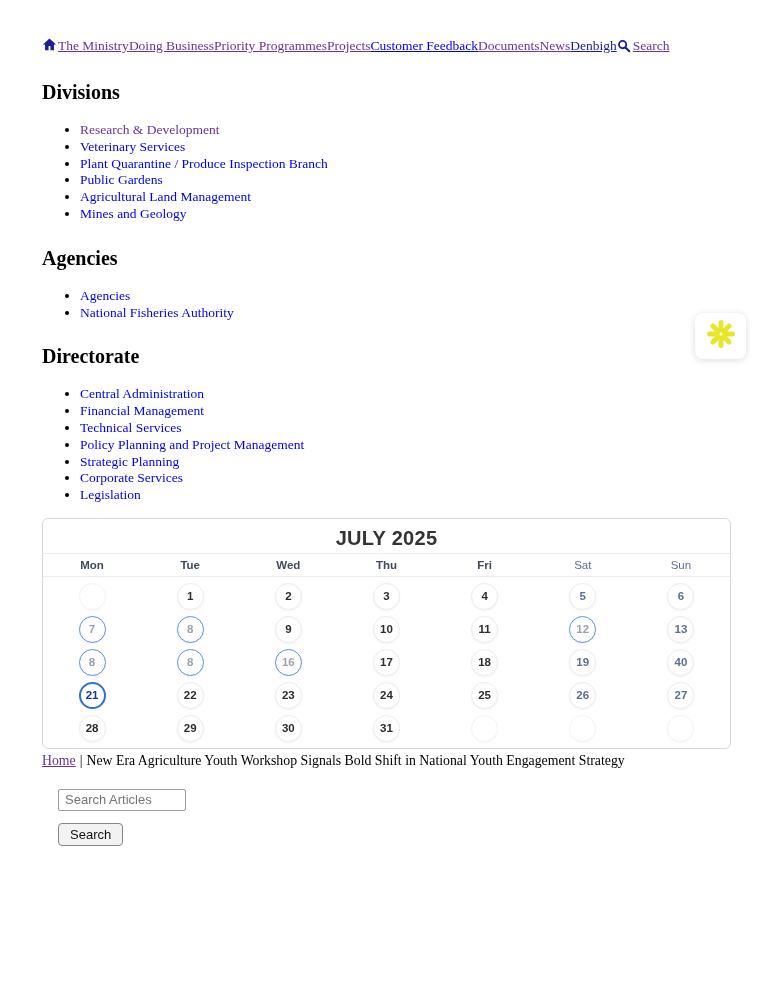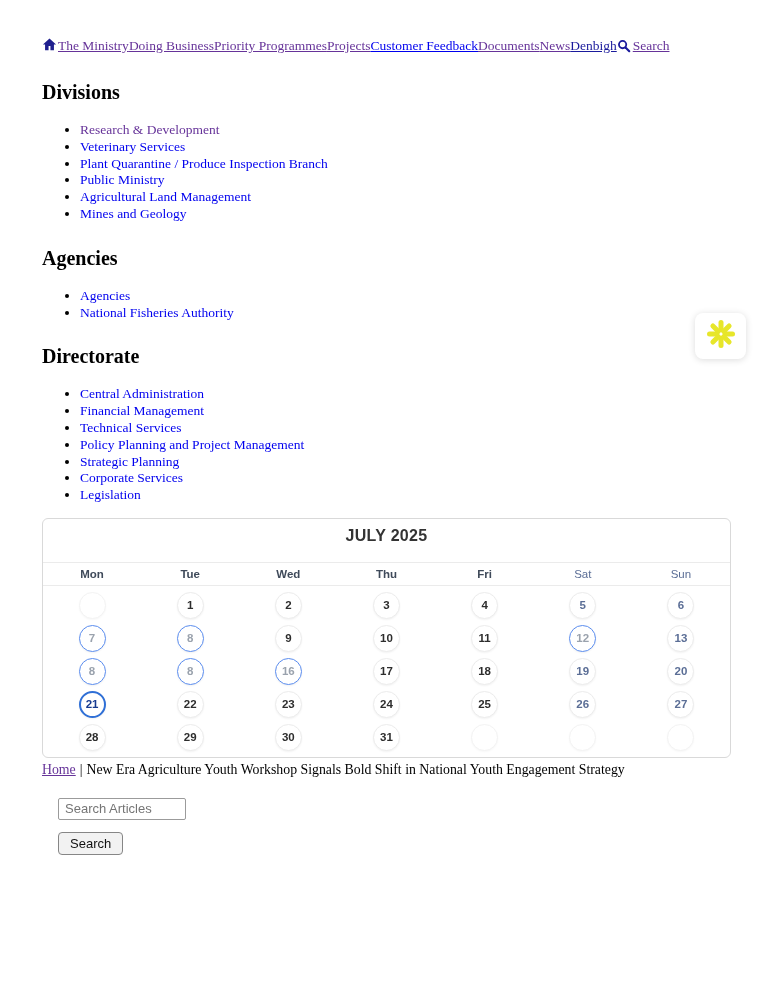--- a/index.html
+++ b/index.html
@@ -25,22 +25,22 @@
   a.link { cursor:pointer; }
   a.link.visited { color:var(--link_visited); }
   a.link.unvisited { color:var(--link_unvisited); }
 
   
   .calendar {
     margin-top:3px; border:1px solid #d9d9d9; border-radius:6px;
     font-family:"Liberation Sans", sans-serif; background:#fff;
   }
   .cal-title {
-    text-align:center; font-size:16px; font-weight:600; color:#333;
-    padding:8px 0 17px 0; border-bottom:1px solid #ebebeb; letter-spacing:.3px;
+    text-align:center; font-size:20px; font-weight:600; color:#333;
+    padding:8px 0 3px 0; border-bottom:1px solid #ebebeb; letter-spacing:.3px;
   }
   .cal-weekdays {
     display:grid; grid-template-columns:repeat(7,1fr);
     border-bottom:1px solid #ebebeb;
   }
   .cal-wd { text-align:center; font-size:11.5px; font-weight:700; color:#3f4a5a; padding:5px 0; }
   .cal-wd.weekend { color:#5b6e96; font-weight:500; }
   .cal-grid {
     display:grid; grid-template-columns:repeat(7,1fr); grid-auto-rows:33px;
     padding:3px 0; align-items:center; justify-items:center;
@@ -95,21 +95,21 @@
             <circle cx="8" cy="8" r="5.2" fill="none" stroke="#1a1a9c" stroke-width="2.6"></circle>
             <line x1="12.2" y1="12.2" x2="17.5" y2="17.5" stroke="#1a1a9c" stroke-width="3" stroke-linecap="round"></line>
           </svg></span><span>Search</span></a></nav>
 
   <div id="sections">
       <h2>Divisions</h2>
       <ul>
         <li><a class="link visited">Research &amp; Development</a></li>
         <li><a class="link unvisited">Veterinary Services</a></li>
         <li><a class="link unvisited">Plant Quarantine / Produce Inspection Branch</a></li>
-        <li><a class="link unvisited">Public Ministry</a></li>
+        <li><a class="link unvisited">Public Gardens</a></li>
         <li><a class="link unvisited">Agricultural Land Management</a></li>
         <li><a class="link unvisited">Mines and Geology</a></li>
       </ul>
       <h2>Agencies</h2>
       <ul>
         <li><a class="link unvisited">Agencies</a></li>
         <li><a class="link unvisited">National Fisheries Authority</a></li>
       </ul>
       <h2>Directorate</h2>
       <ul>
@@ -148,21 +148,21 @@
         <div class="day-circle">10</div>
         <div class="day-circle">11</div>
         <div class="day-circle weekend event">12</div>
         <div class="day-circle weekend">13</div>
         <div class="day-circle event">8</div>
         <div class="day-circle event">8</div>
         <div class="day-circle event">16</div>
         <div class="day-circle">17</div>
         <div class="day-circle">18</div>
         <div class="day-circle weekend">19</div>
-        <div class="day-circle weekend">20</div>
+        <div class="day-circle weekend">40</div>
         <div class="day-circle today">21</div>
         <div class="day-circle">22</div>
         <div class="day-circle">23</div>
         <div class="day-circle">24</div>
         <div class="day-circle">25</div>
         <div class="day-circle weekend">26</div>
         <div class="day-circle weekend">27</div>
         <div class="day-circle">28</div>
         <div class="day-circle">29</div>
         <div class="day-circle">30</div>

